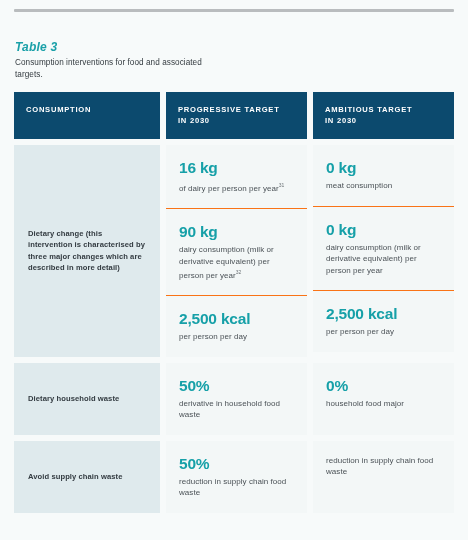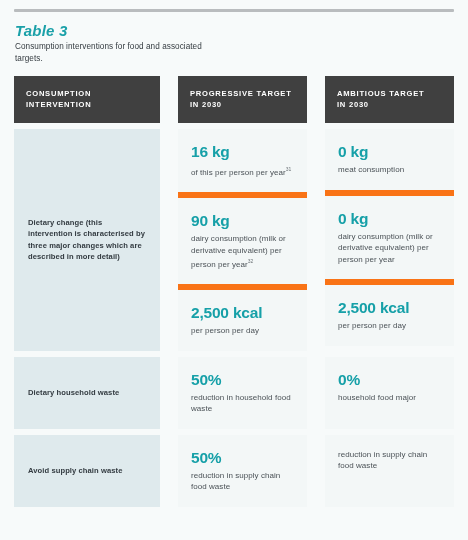--- a/index.html
+++ b/index.html
@@ -28,26 +28,27 @@
     background: #b9bcbe;
     margin: 9px 0 0 0;
     border-radius: 1px;
   }
 
   .caption-block {
     padding: 13px 1px 0 1px;
   }
   .caption-title {
     color: #1aa0a8;
-    font-size: 15px;
+    font-size: 12px;
     font-weight: bold;
     font-style: italic;
     letter-spacing: 0.2px;
     line-height: 12px;
     margin-bottom: 4px;
+    margin-top: 16px;
   }
   .caption-sub {
     color: #343b40;
     font-size: 8.2px;
     font-weight: normal;
     line-height: 11.5px;
     letter-spacing: 0.05px;
     max-width: 190px;
   }
 
@@ -72,29 +73,28 @@
   }
   .gutter {
     width: 6px;
     flex: 0 0 6px;
     background: #f7fafa;
   }
   .col-data {
     width: 144px;
     flex: 1 1 144px;
     box-sizing: border-box;
-    margin-left: 12px;
   }
 
   
   .head-row {
     height: 47px;
   }
   .head-cell {
-    background: #404040;
+    background: #0c4a6e;
     color: #ffffff;
     box-sizing: border-box;
     padding: 13px 12px 0 12px;
     font-size: 7.6px;
     font-weight: bold;
     letter-spacing: 0.75px;
     line-height: 10.5px;
     text-transform: uppercase;
   }
 
@@ -121,21 +121,21 @@
     width: 100%;
   }
 
   .data-cell {
     background: #f3f7f7;
     box-sizing: border-box;
     padding: 14px 13px 14px 13px;
     position: relative;
   }
   .data-cell + .data-cell {
-    border-top: 6px solid #f97316;
+    border-top: 1px solid #f97316;
   }
 
   .big-val {
     color: #16a0a8;
     font-size: 15.5px;
     font-weight: bold;
     line-height: 18px;
     letter-spacing: -0.2px;
     margin-bottom: 3px;
   }
@@ -167,21 +167,20 @@
   <div class="caption-block">
     <div class="caption-title">Table 3</div>
     <div class="caption-sub">Consumption interventions for food and associated targets.</div>
   </div>
 
   <div class="table">
 
     <div class="tbl-row head-row">
       <div class="col-label head-cell">
         <div>CONSUMPTION</div>
-        <div>INTERVENTION</div>
       </div>
       <div class="gutter"></div>
       <div class="col-data head-cell">
         <div>PROGRESSIVE TARGET</div>
         <div>IN 2030</div>
       </div>
       <div class="gutter"></div>
       <div class="col-data head-cell">
         <div>AMBITIOUS TARGET</div>
         <div>IN 2030</div>
@@ -191,21 +190,21 @@
     <div class="row-gap"></div>
 
     <div class="tbl-row">
       <div class="col-label label-cell tall">Dietary change (this intervention is characterised by three major changes which are described in more detail)</div>
       <div class="gutter"></div>
 
       <div class="col-data">
         <div class="data-stack">
           <div class="data-cell">
             <div class="big-val">16 kg</div>
-            <div class="sub-val"><span>of this per person per year</span><span class="sup">31</span></div>
+            <div class="sub-val"><span>of dairy per person per year</span><span class="sup">31</span></div>
           </div>
           <div class="data-cell">
             <div class="big-val">90 kg</div>
             <div class="sub-val"><span>dairy consumption (milk or derivative equivalent) per person per year</span><span class="sup">32</span></div>
           </div>
           <div class="data-cell">
             <div class="big-val">2,500 kcal</div>
             <div class="sub-val">per person per day</div>
           </div>
         </div>
@@ -233,21 +232,21 @@
 
     <div class="row-gap"></div>
 
     <div class="tbl-row">
       <div class="col-label label-cell">Dietary household waste</div>
       <div class="gutter"></div>
 
       <div class="col-data">
         <div class="data-cell" style="height:100%">
           <div class="big-val">50%</div>
-          <div class="sub-val">reduction in household food waste</div>
+          <div class="sub-val">derivative in household food waste</div>
         </div>
       </div>
 
       <div class="gutter"></div>
 
       <div class="col-data">
         <div class="data-cell" style="height:100%">
           <div class="big-val">0%</div>
           <div class="sub-val">household food major</div>
         </div>

